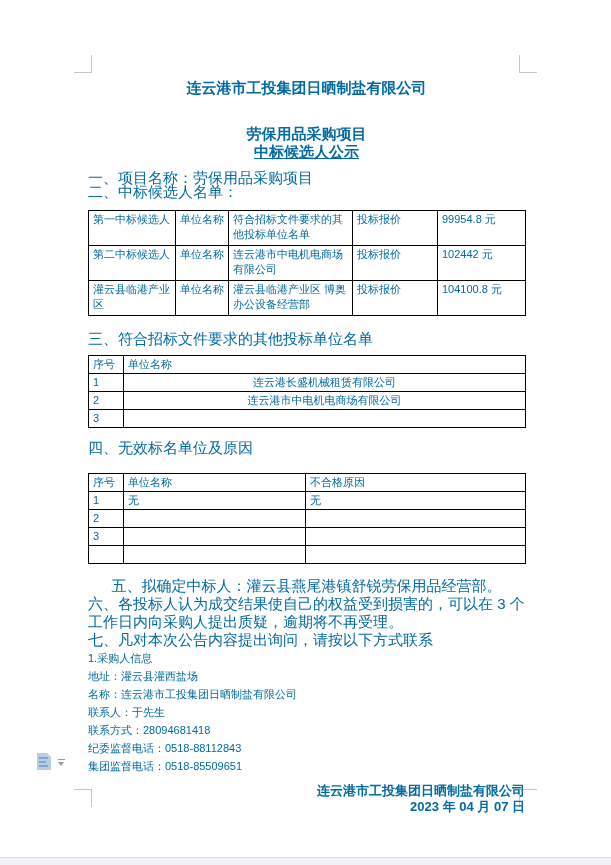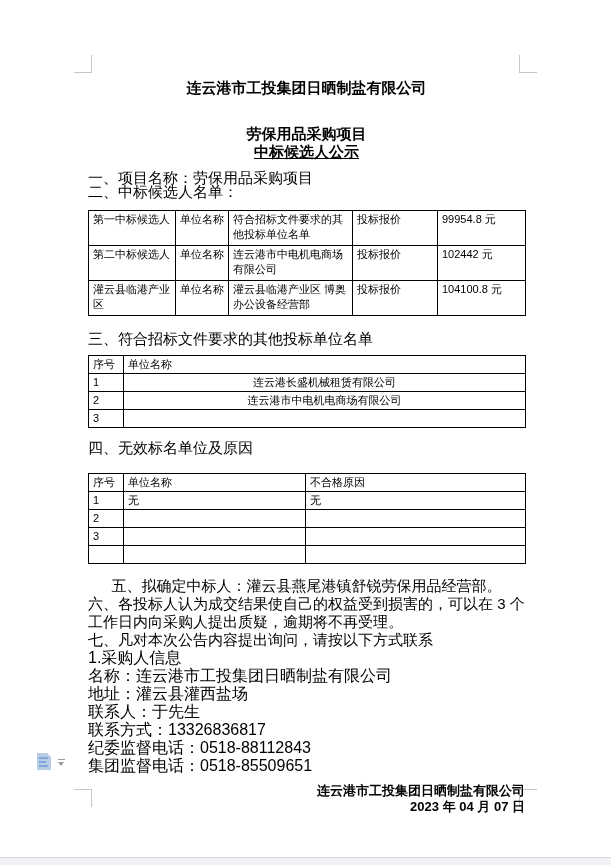--- a/index.html
+++ b/index.html
@@ -1,18 +1,18 @@
 <!DOCTYPE html>
 <html><head>
 <meta charset="utf-8">
 <style>
   html,body{margin:0;padding:0;background:#fff;}
   .screen{
     position:relative;width:611px;height:865px;background:#ffffff;overflow:hidden;
-    font-family:"Liberation Sans","DejaVu Sans",sans-serif;color:#000000;
+    font-family:"Liberation Sans","DejaVu Sans",sans-serif;color:#0369a1;
   }
   
   .cropmark{position:absolute;width:17px;height:17px;}
   .crop-tl{left:74px;top:55px;border-right:1px solid #c6c6c6;border-bottom:1px solid #c6c6c6;}
   .crop-tr{left:519px;top:55px;border-left:1px solid #c6c6c6;border-bottom:1px solid #c6c6c6;}
   .crop-bl{left:74px;top:789px;border-right:1px solid #c6c6c6;border-top:1px solid #c6c6c6;}
   .crop-br{left:519px;top:789px;border-left:1px solid #c6c6c6;border-top:1px solid #c6c6c6;}
 
   .content{position:absolute;left:88px;top:80px;width:437px;}
 
@@ -30,21 +30,21 @@
   td{border:1px solid #000;font-size:11px;line-height:15px;padding:1px 4px 0 4px;vertical-align:top;overflow:hidden;}
   .tbl1{margin-top:11px;}
   .tbl1 td{height:33px;}
   .tbl2{margin-top:9px;}
   .tbl2 td{height:16px;}
   .tbl3{margin-top:18px;}
   .tbl3 td{height:16px;}
   .center{text-align:center;}
 
   .s5{margin-top:13px;line-height:18px;text-align:center;}
-  .contact p{margin:0;font-size:16px;line-height:18px;}
+  .contact p{margin:0;font-size:11px;line-height:18px;}
 
   .footer{margin-top:8px;text-align:right;font-weight:bold;font-size:13px;line-height:16px;}
   .footer p{margin:0;}
 
   
   .paste-btn{position:absolute;left:35px;top:752px;width:34px;height:20px;cursor:pointer;}
   .paste-doc{position:absolute;left:2px;top:1px;width:14px;height:17px;background:#b8cce4;}
   .paste-doc .fold{position:absolute;right:0;top:0;width:0;height:0;border-left:4px solid transparent;border-top:4px solid #ffffff;}
   .paste-doc .ln{position:absolute;left:2px;height:2px;background:#7da7d8;}
   .paste-doc .ln1{top:4px;width:9px;}
@@ -171,24 +171,24 @@
       </tr>
     </tbody>
       </table>
 
     <p class="para wide s5">五、拟确定中标人：灌云县燕尾港镇舒锐劳保用品经营部。</p>
     <p class="para wide">六、各投标人认为成交结果使自己的权益受到损害的，可以在 3 个工作日内向采购人提出质疑，逾期将不再受理。</p>
     <p class="para wide">七、凡对本次公告内容提出询问，请按以下方式联系</p>
 
     <div class="contact">
       <p>1.采购人信息</p>
+      <p>地址：灌云县灌西盐场</p>
       <p>名称：连云港市工投集团日晒制盐有限公司</p>
-      <p>地址：灌云县灌西盐场</p>
       <p>联系人：于先生</p>
-      <p>联系方式：13326836817</p>
+      <p>联系方式：28094681418</p>
       <p>纪委监督电话：0518-88112843</p>
       <p>集团监督电话：0518-85509651</p>
     </div>
 
     <div class="footer">
       <p>连云港市工投集团日晒制盐有限公司</p>
       <p>2023 年 04 月 07 日</p>
     </div>
 
   </div>

